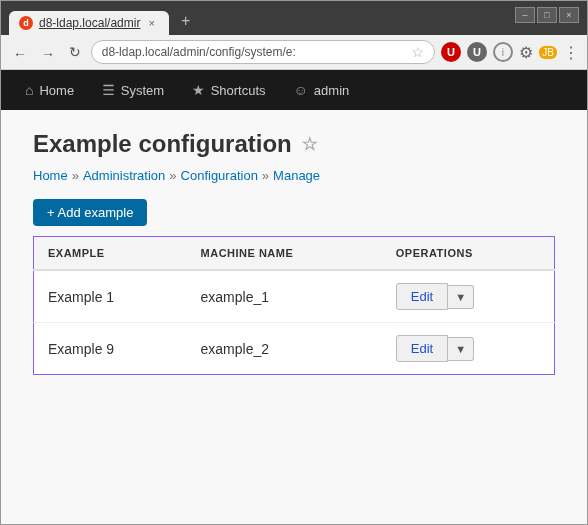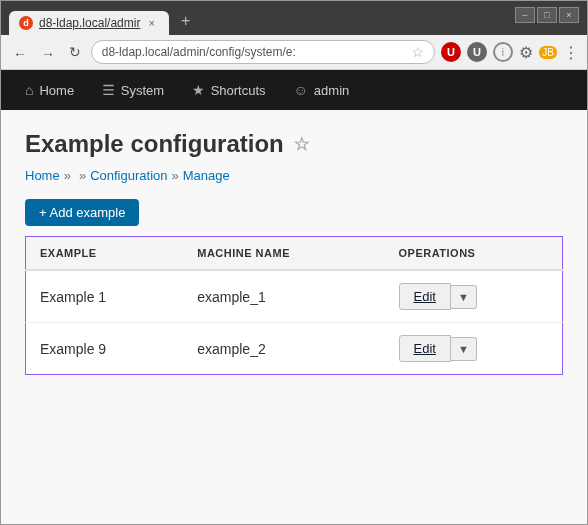--- a/index.html
+++ b/index.html
@@ -172,21 +172,21 @@
       white-space: nowrap;
     }
     .nav-icon {
       font-size: 14px;
       color: #aaa;
     }
 
     
     .page-content {
       background: #f8f8f8;
-      padding: 20px 24px;
+      padding: 20px 32px;
       flex: 1;
     }
 
     .page-title {
       font-size: 24px;
       font-weight: bold;
       color: #333;
       margin-bottom: 10px;
       display: flex;
       align-items: center;
@@ -253,23 +253,22 @@
       display: flex;
       align-items: center;
     }
     .edit-btn {
       background: #f0f0f0;
       border: 1px solid #bbb;
       border-radius: 3px 0 0 3px;
       padding: 5px 14px;
       font-size: 13px;
       cursor: pointer;
-      color: #0f172a;
+      color: #1d4ed8;
       font-weight: normal;
-      text-decoration: underline;
     }
     .edit-dropdown {
       background: #f0f0f0;
       border: 1px solid #bbb;
       border-left: none;
       border-radius: 0 3px 3px 0;
       padding: 5px 7px;
       cursor: pointer;
       color: #555;
       font-size: 11px;
@@ -347,20 +346,21 @@
 
   <div class="page-content">
     <div class="page-title">
       <span>Example configuration</span>
       <span class="title-star">☆</span>
     </div>
 
     <div class="breadcrumb">
       <a>Home</a>
       <span class="breadcrumb-sep">»</span>
+      <a>Administration</a>
       <span class="breadcrumb-sep">»</span>
       <a>Configuration</a>
       <span class="breadcrumb-sep">»</span>
       <a>Manage</a>
     </div>
 
     <button class="add-btn">+ Add example</button>
 
     <table class="data-table">
       <thead>

